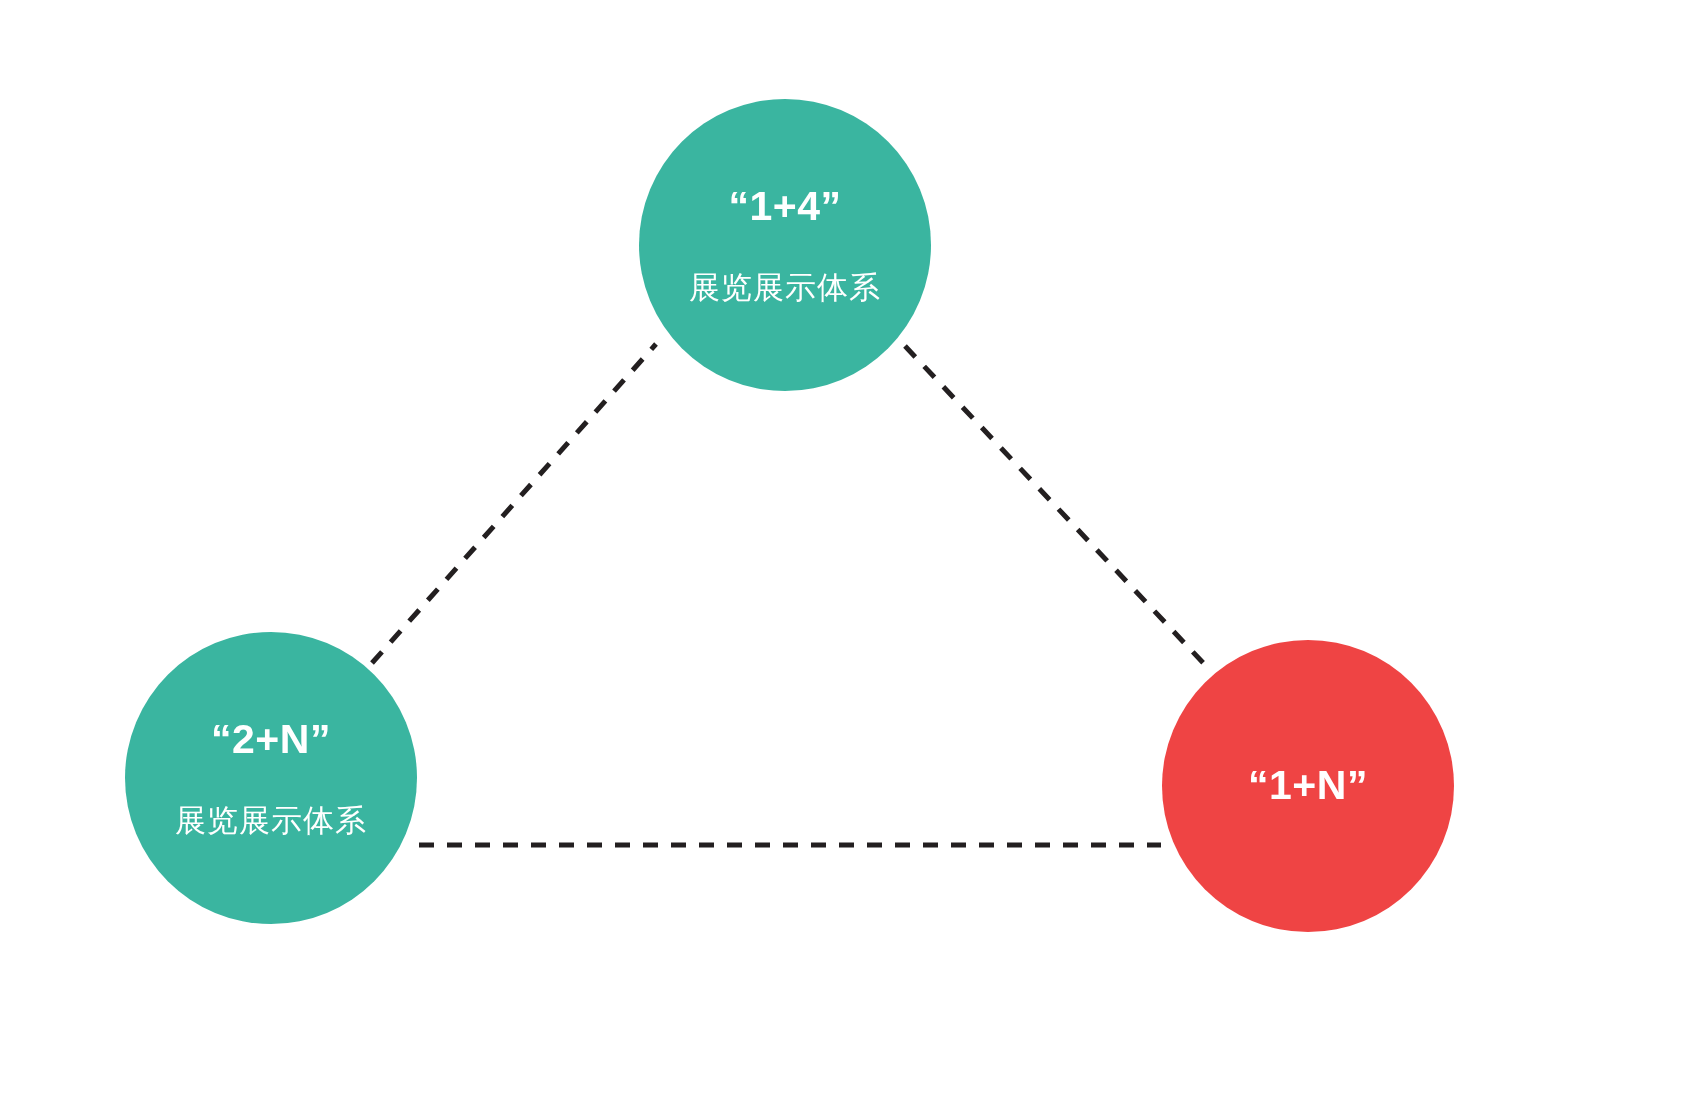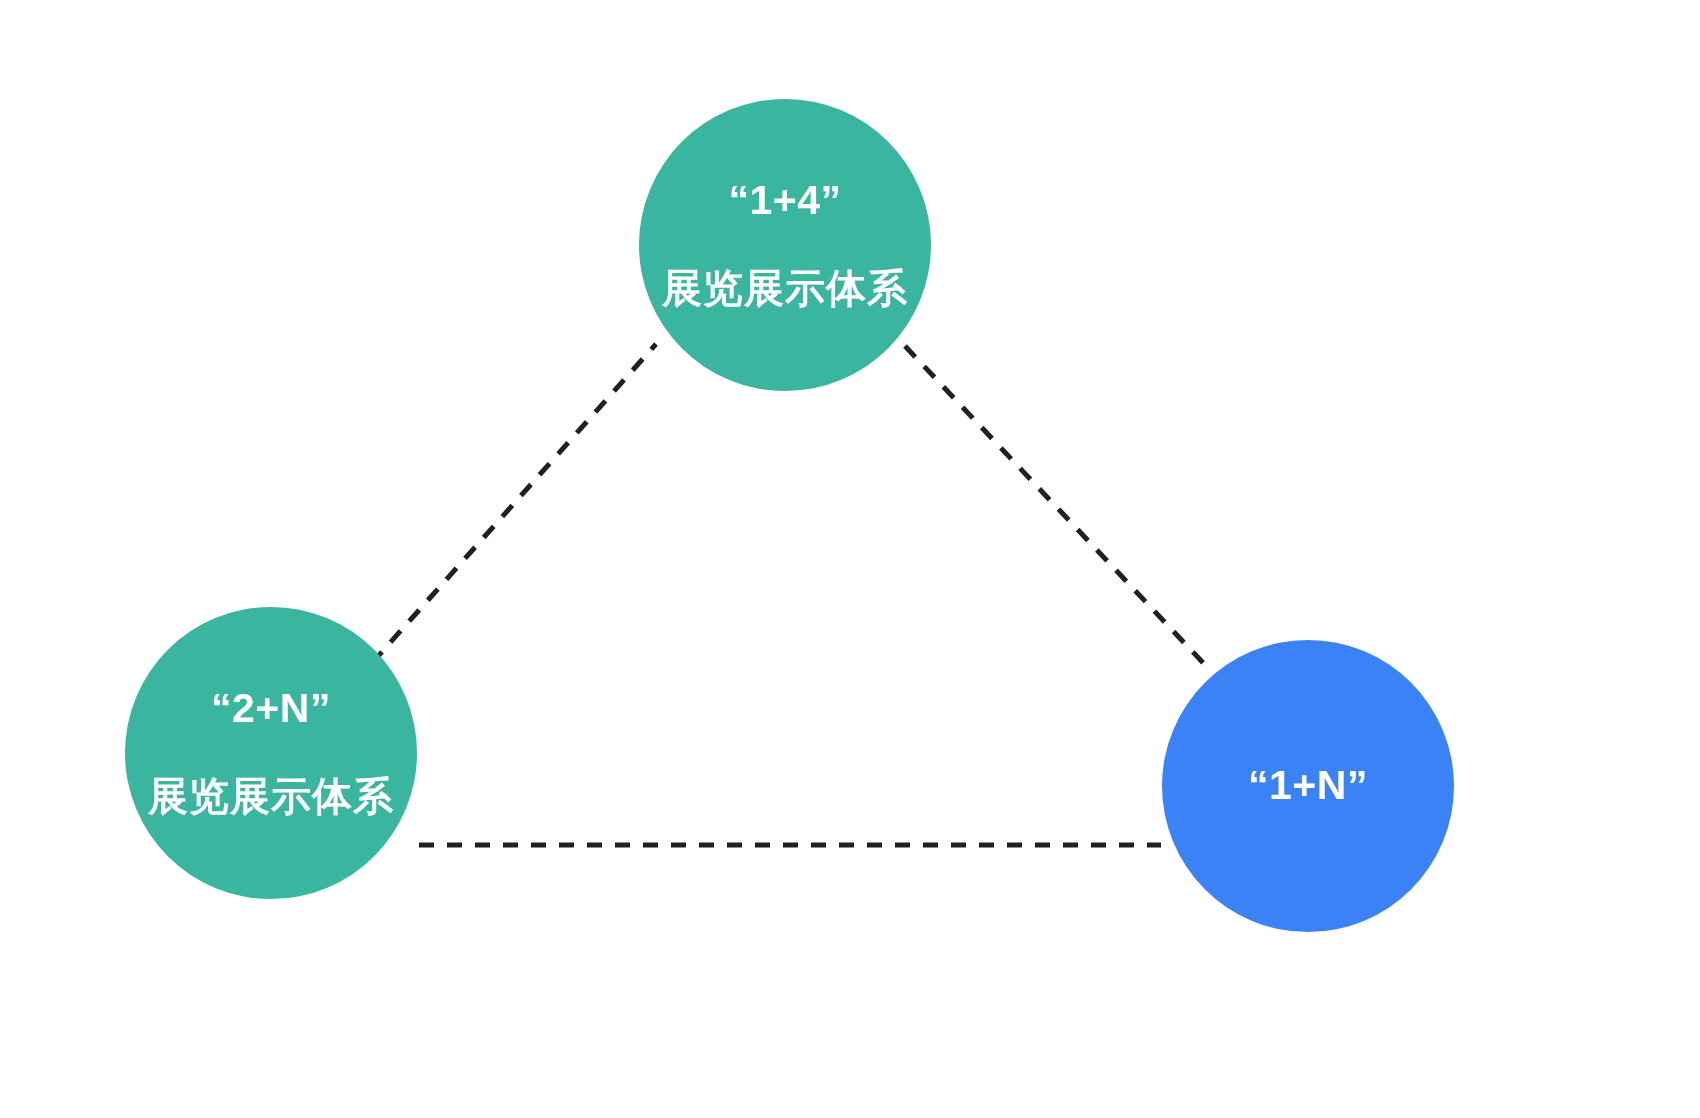--- a/index.html
+++ b/index.html
@@ -40,22 +40,22 @@
     gap: 28px;
   }
   .node-label-code {
     font-size: 41px;
     font-weight: bold;
     line-height: 1.16;
     letter-spacing: 0.5px;
     white-space: nowrap;
   }
   .node-label-name {
-    font-size: 40px;
-    font-weight: bold;
+    font-size: 31px;
+    font-weight: normal;
     line-height: 1.22;
     letter-spacing: 1px;
     white-space: nowrap;
     margin-top: 11px;
   }
 </style>
 </head>
 <body>
 
 <div id="diagram-canvas" style="background: rgb(255, 255, 255);">
@@ -64,22 +64,22 @@
     <line x1="372" y1="663" x2="656" y2="344" stroke="#231F20" stroke-width="5" stroke-dasharray="15 13" stroke-linecap="butt"></line>
     <line x1="905" y1="346" x2="1207" y2="667" stroke="#231F20" stroke-width="5" stroke-dasharray="15 13" stroke-linecap="butt"></line>
     <line x1="419" y1="845" x2="1161" y2="845" stroke="#231F20" stroke-width="5" stroke-dasharray="15 13" stroke-linecap="butt"></line>
   </svg>
 
   <div class="node" id="node-exhibition" style="left: 639px; top: 99px; width: 292px; height: 292px; background: rgb(58, 181, 160); color: rgb(255, 255, 255);">
     <div class="node-label-code">“1+4”</div>
     <div class="node-label-name">展览展示体系</div>
   </div>
 
-  <div class="node" id="node-conference" style="left: 125px; top: 607px; width: 292px; height: 292px; background: rgb(58, 181, 160); color: rgb(255, 255, 255);">
+  <div class="node" id="node-conference" style="left: 125px; top: 632px; width: 292px; height: 292px; background: rgb(58, 181, 160); color: rgb(255, 255, 255);">
     <div class="node-label-code">“2+N”</div>
     <div class="node-label-name">展览展示体系</div>
   </div>
 
-  <div class="node" id="node-audience" style="left: 1162px; top: 640px; width: 292px; height: 292px; background: #3b82f6; color: rgb(255, 255, 255);">
+  <div class="node" id="node-audience" style="left: 1162px; top: 640px; width: 292px; height: 292px; background: #ef4444; color: rgb(255, 255, 255);">
     <div class="node-label-code">“1+N”</div>
   </div>
 
 </div>
 
 </body></html>

